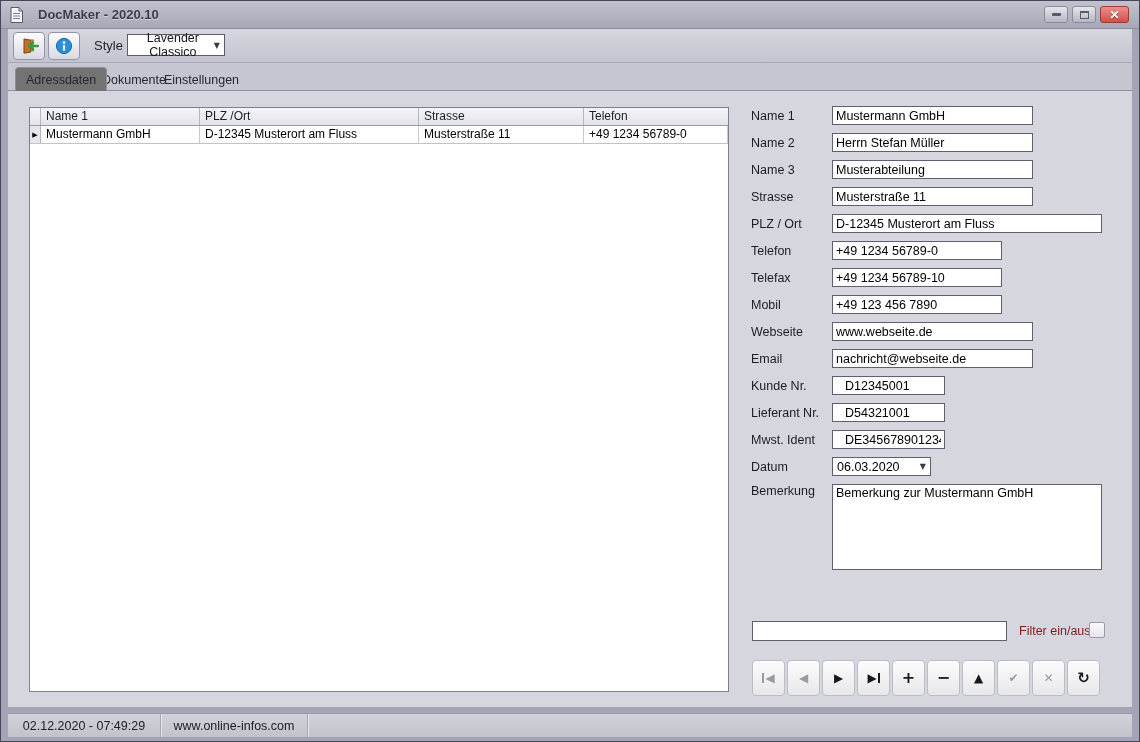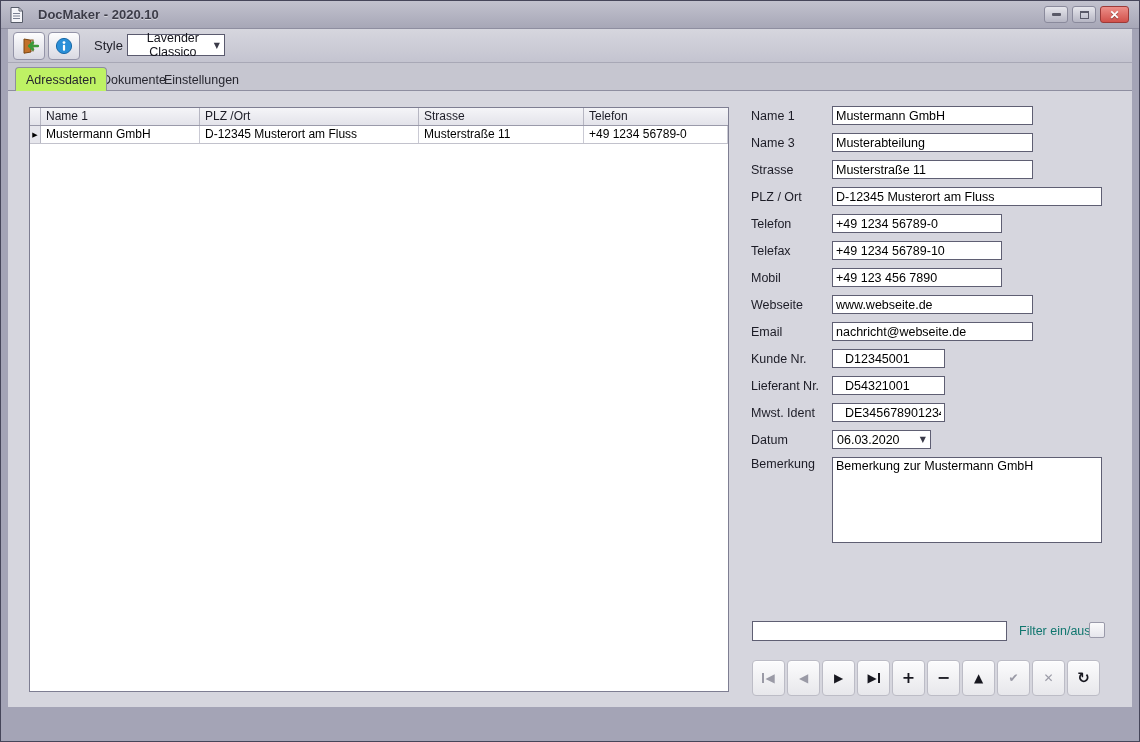--- a/index.html
+++ b/index.html
@@ -35,21 +35,21 @@
   .tool-btn.info{left:40px;}
   .style-label{position:absolute;left:86px;top:9px;font-size:13px;color:#22222c;}
   .style-combo{position:absolute;left:119px;top:5px;width:98px;height:22px;background:#fff;
     border:1px solid #5a5a6e;font-size:12.5px;color:#14141c;
     display:flex;align-items:center;padding:0 4px;}
   .combo-arrow{margin-left:auto;font-size:8px;color:#3a3a48;font-family:"DejaVu Sans",sans-serif;}
   
   .tabstrip{position:absolute;left:7px;right:7px;top:62px;height:28px;background:#c6c6d0;}
   .tab{position:absolute;bottom:0;height:22px;display:flex;align-items:center;
     padding:0 10px;font-size:12.5px;color:#26262f;}
-  .tab.active{left:7px;height:24px;background:#bef264;border:1px solid #8e8ea0;
+  .tab.active{left:7px;height:24px;background:#737373;border:1px solid #8e8ea0;
     border-bottom:none;border-radius:4px 4px 0 0;z-index:3;}
   .tab.t1{left:84px;}
   .tab.t2{left:146px;}
   
   .panel{position:absolute;left:7px;right:7px;top:89px;height:617px;
     background:#d6d6de;border-top:1px solid #8e8ea0;}
   
   .grid{position:absolute;left:21px;top:16px;width:700px;height:585px;
     background:#fff;border:1px solid #7e7e92;}
   .grid-header{display:flex;height:18px;background:linear-gradient(#f5f5f8,#e3e3ea);
@@ -78,21 +78,21 @@
   .w112{width:113px;padding-left:12px;}
   .date-combo{width:99px;height:19px;border:1px solid #5f5f73;background:#fff;
     font-size:12.5px;display:flex;align-items:center;padding:0 4px;color:#000;}
   .brow{display:flex;align-items:flex-start;margin-top:2px;}
   .bemerk{width:270px;height:86px;border:1px solid #5f5f73;resize:none;
     font:12.5px "Liberation Sans",sans-serif;padding:1px 3px;color:#000;background:#fff;}
   
   .filter-input{position:absolute;left:744px;top:530px;width:255px;height:20px;
     border:1px solid #5f5f73;font-size:12.5px;padding:0 3px;background:#fff;
     font-family:"Liberation Sans",sans-serif;}
-  .filter-label{position:absolute;left:1011px;top:533px;font-size:12.5px;color:#0f766e;}
+  .filter-label{position:absolute;left:1011px;top:533px;font-size:12.5px;color:#7f1d1d;}
   .filter-check{position:absolute;left:1081px;top:531px;width:16px;height:16px;
     border:1px solid #9a9aaa;background:linear-gradient(#fbfbfc,#e6e6ec);border-radius:2px;}
   
   .navigator{position:absolute;left:744px;top:569px;display:flex;gap:2px;}
   .nav-btn{width:33px;height:36px;border:1px solid #bcbcc6;border-radius:4px;
     background:linear-gradient(#fcfcfd,#e7e7eb);box-shadow:inset 0 1px 0 #fff;
     display:flex;align-items:center;justify-content:center;
     font-family:"DejaVu Sans",sans-serif;font-size:12px;font-weight:bold;color:#17171f;}
   .nav-btn.disabled{color:#9a9aa6;}
   .nav-btn .vbar{width:2px;height:10px;background:currentColor;}
@@ -189,20 +189,24 @@
         <div class="gr-cell col-4">+49 1234 56789-0</div>
       </div>
     </div>
 
     <div class="form">
       <div class="frow">
         <span class="flabel">Name 1</span>
         <input class="finput w200" value="Mustermann GmbH" style="">
       </div>
       <div class="frow">
+        <span class="flabel">Name 2</span>
+        <input class="finput w200" value="Herrn Stefan Müller" style="">
+      </div>
+      <div class="frow">
         <span class="flabel">Name 3</span>
         <input class="finput w200" value="Musterabteilung" style="">
       </div>
       <div class="frow">
         <span class="flabel">Strasse</span>
         <input class="finput w200" value="Musterstraße 11" style="">
       </div>
       <div class="frow">
         <span class="flabel">PLZ / Ort</span>
         <input class="finput w269" value="D-12345 Musterort am Fluss" style="">
@@ -286,14 +290,19 @@
       <div class="nav-btn disabled">
         <span class="g">✕</span>
       </div>
       <div class="nav-btn">
         <span class="g" style="font-size:15px;">↻</span>
       </div>
     </div>
 
   </div>
 
+  <div class="statusbar">
+    <div class="sb-panel sb-1">02.12.2020 - 07:49:29</div>
+    <div class="sb-panel sb-2">www.online-infos.com</div>
+    <div class="sb-panel sb-3"></div>
+  </div>
 
 </div>
 
 </body></html>

